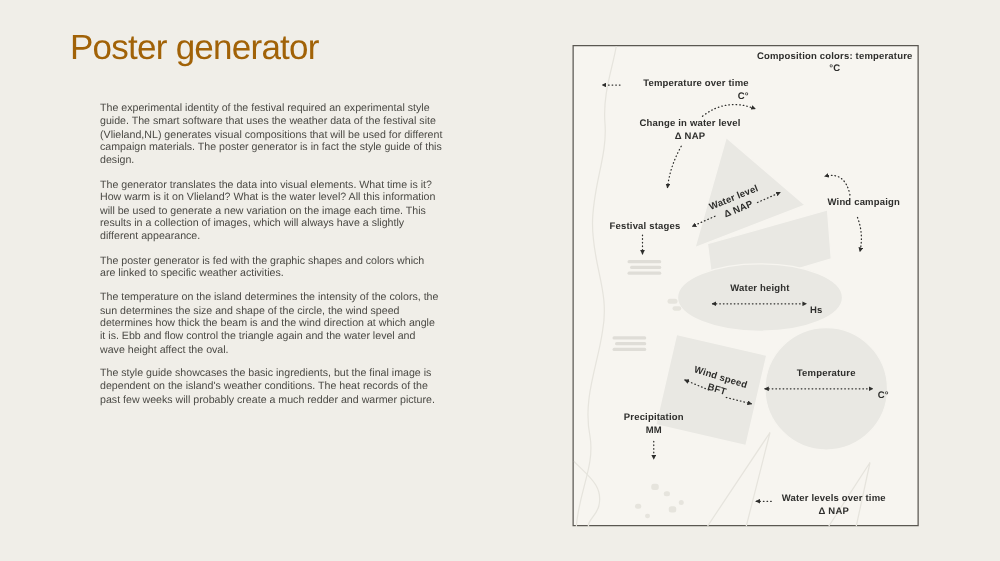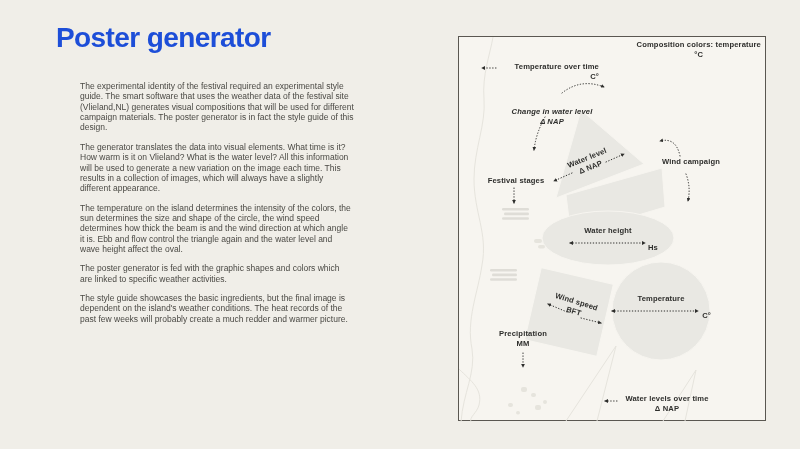--- a/index.html
+++ b/index.html
@@ -7,37 +7,37 @@
   body {
     position: relative;
     background: #f0eee8;
     font-family: "Liberation Sans", sans-serif;
     color: #45443f;
   }
   .title {
     position: absolute;
     left: 56px; top: 22px;
     font-size: 28px;
-    font-weight: 700;
+    font-weight: 400;
     letter-spacing: -0.6px;
-    color: #1d4ed8;
+    color: #a16207;
   }
   .copy {
     position: absolute;
     left: 80px; top: 81px;
     width: 274px;
     font-size: 8.5px;
     line-height: 1.22;
     color: #4a4944;
   }
   .copy p { margin-bottom: 9px; }
   .panel {
     position: absolute;
     left: 458px; top: 36px;
-    width: 308px; height: 385px;
+    width: 277px; height: 385px;
     background: #f7f5f0;
     border: 1px solid #5a5751;
   }
   .panel svg { position: absolute; left: 0; top: 0; }
   .dlabel {
     position: absolute;
     font-size: 7.6px;
     font-weight: 600;
     letter-spacing: 0.15px;
     color: #2e2e2c;
@@ -52,22 +52,22 @@
   .legend { text-align: center; }
 </style>
 </head>
 <body>
 
 <div class="title">Poster generator</div>
 
 <div class="copy">
   <p>The experimental identity of the festival required an experimental style guide. The smart software that uses the weather data of the festival site (Vlieland,NL) generates visual compositions that will be used for different campaign materials. The poster generator is in fact the style guide of this design.</p>
   <p>The generator translates the data into visual elements. What time is it? How warm is it on Vlieland? What is the water level? All this information will be used to generate a new variation on the image each time. This results in a collection of images, which will always have a slightly different appearance.</p>
+  <p>The poster generator is fed with the graphic shapes and colors which are linked to specific weather activities.</p>
   <p>The temperature on the island determines the intensity of the colors, the sun determines the size and shape of the circle, the wind speed determines how thick the beam is and the wind direction at which angle it is. Ebb and flow control the triangle again and the water level and wave height affect the oval.</p>
-  <p>The poster generator is fed with the graphic shapes and colors which are linked to specific weather activities.</p>
   <p>The style guide showcases the basic ingredients, but the final image is dependent on the island's weather conditions. The heat records of the past few weeks will probably create a much redder and warmer picture.</p>
 </div>
 
 <div class="panel">
 
   <svg width="277" height="385" viewBox="0 0 277 385">
     <defs>
       <marker id="ah" viewBox="0 0 4 4" refX="3.2" refY="2" markerWidth="3.8" markerHeight="3.8" orient="auto-start-reverse">
         <path d="M0 0 L4 2 L0 4 Z" fill="#2e2e2c"></path>
       </marker>
@@ -129,21 +129,21 @@
   <div class="dlabel legend" style="right:4px; top:3px;">
     <div>Composition colors: temperature</div>
     <div class="unit">°C</div>
   </div>
 
   <div class="dlabel" style="left:36px; top:25px; width:104px;text-align:right;">
     <div>Temperature over time</div>
     <div class="unit">C°</div>
   </div>
 
-  <div class="dlabel" style="left:49px; top:70px; width:88px;font-style:italic;">
+  <div class="dlabel" style="left:49px; top:57px; width:88px;">
     <div>Change in water level</div>
     <div class="unit">Δ NAP</div>
   </div>
 
   <div class="dlabel" style="left:26px; top:139px; width:62px;">
     <div>Festival stages</div>
   </div>
 
   <div class="dlabel rot-wl" style="left:100px; top:116px; width:60px;">
     <div>Water level</div>

